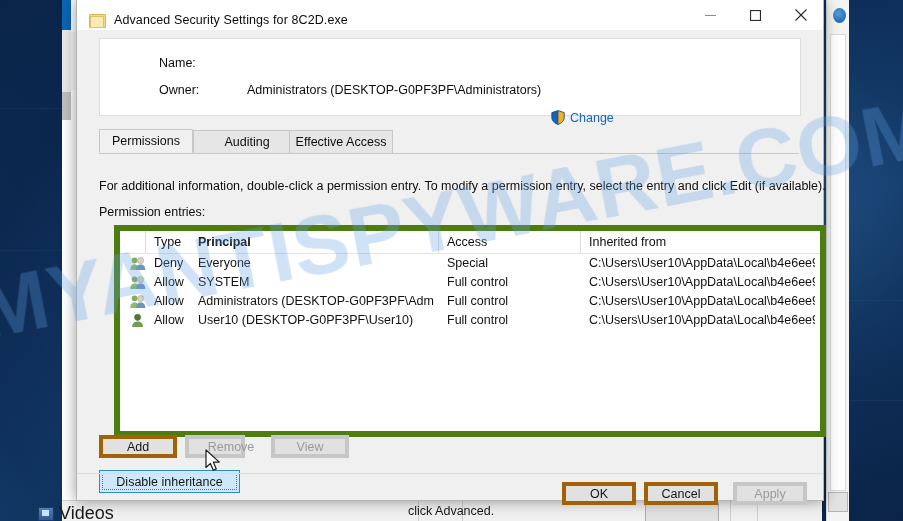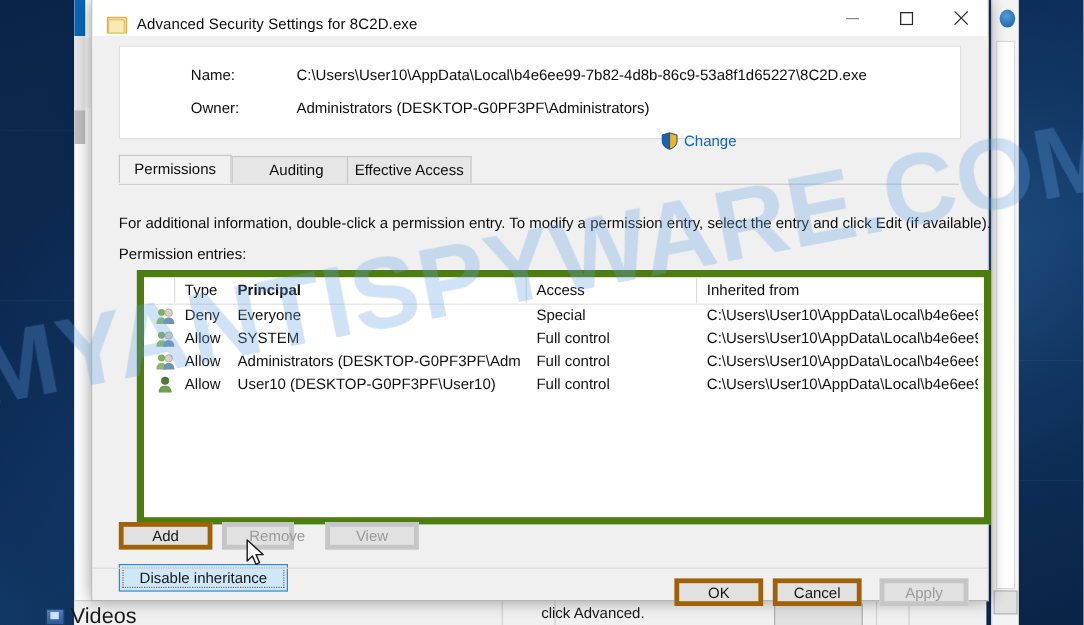--- a/index.html
+++ b/index.html
@@ -87,21 +87,21 @@
     background: linear-gradient(#4a7fc1, #2e5a94);
     border: 1px solid #1c3c66;
     position: relative;
   }
   .vid-icon::after{
     content:""; position:absolute; left:3px; top:2px; width:7px; height:6px;
     background:#cfe2f5;
   }
   .bg-click-adv {
     position: absolute; left: 408px; top: 504px;
-    font-size: 12.5px; color: #171717; margin-left: 43px;
+    font-size: 12.5px; color: #171717;
   }
   .bg-small-btn {
     position: absolute;
     left: 645px; top: 503px; width: 72px; height: 19px;
     background: #e1e1e1; border: 1px solid #adadad;
   }
   .bg-divider-a { position:absolute; left:418px; top:500px; width:1px; height:21px; background:#cfcfcf; }
   .bg-divider-b { position:absolute; left:462px; top:500px; width:1px; height:21px; background:#cfcfcf; }
   .bg-divider-c { position:absolute; left:730px; top:500px; width:1px; height:21px; background:#cfcfcf; }
   .bg-divider-d { position:absolute; left:757px; top:500px; width:1px; height:21px; background:#cfcfcf; }
@@ -444,21 +444,20 @@
               <line x1="11.5" y1="0.5" x2="0.5" y2="11.5" stroke="#2b2b2b" stroke-width="1.1"></line>
             </svg>
         </div>
       </div>
     </div>
 
     <div class="dlg-body">
 
       <div class="info-panel">
         <div class="info-row info-label row-name">Name:</div>
-        <div class="info-row info-value row-name">C:\Users\User10\AppData\Local\b4e6ee99-7b82-4d8b-86c9-53a8f1d65227\8C2D.exe</div>
         <div class="info-row info-label row-owner">Owner:</div>
         <div class="info-row info-value row-owner">Administrators (DESKTOP-G0PF3PF\Administrators)</div>
       </div>
 
       <div class="change-link">
         <span class="shield">
           <svg width="14" height="15" viewBox="0 0 14 15">
             <path d="M7 0.6 L13.2 2.6 V7.2 C13.2 10.8 10.6 13.3 7 14.4 C3.4 13.3 0.8 10.8 0.8 7.2 V2.6 Z" fill="#1a62b5"></path>
             <path d="M7 0.6 L13.2 2.6 V7.2 C13.2 10.8 10.6 13.3 7 14.4 Z" fill="#f0b323"></path>
             <path d="M7 0.6 L13.2 2.6 V7.2 C13.2 10.8 10.6 13.3 7 14.4 C3.4 13.3 0.8 10.8 0.8 7.2 V2.6 Z" fill="none" stroke="#0e4a8f" stroke-width="0.8"></path>

